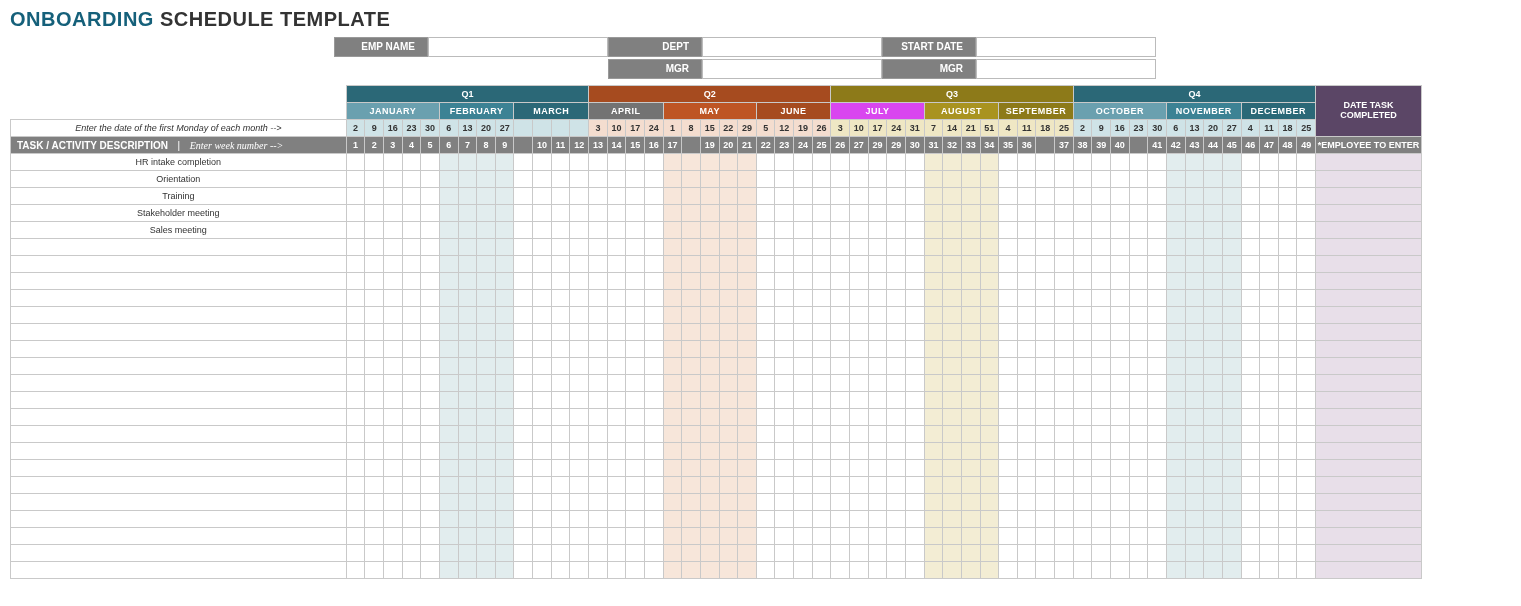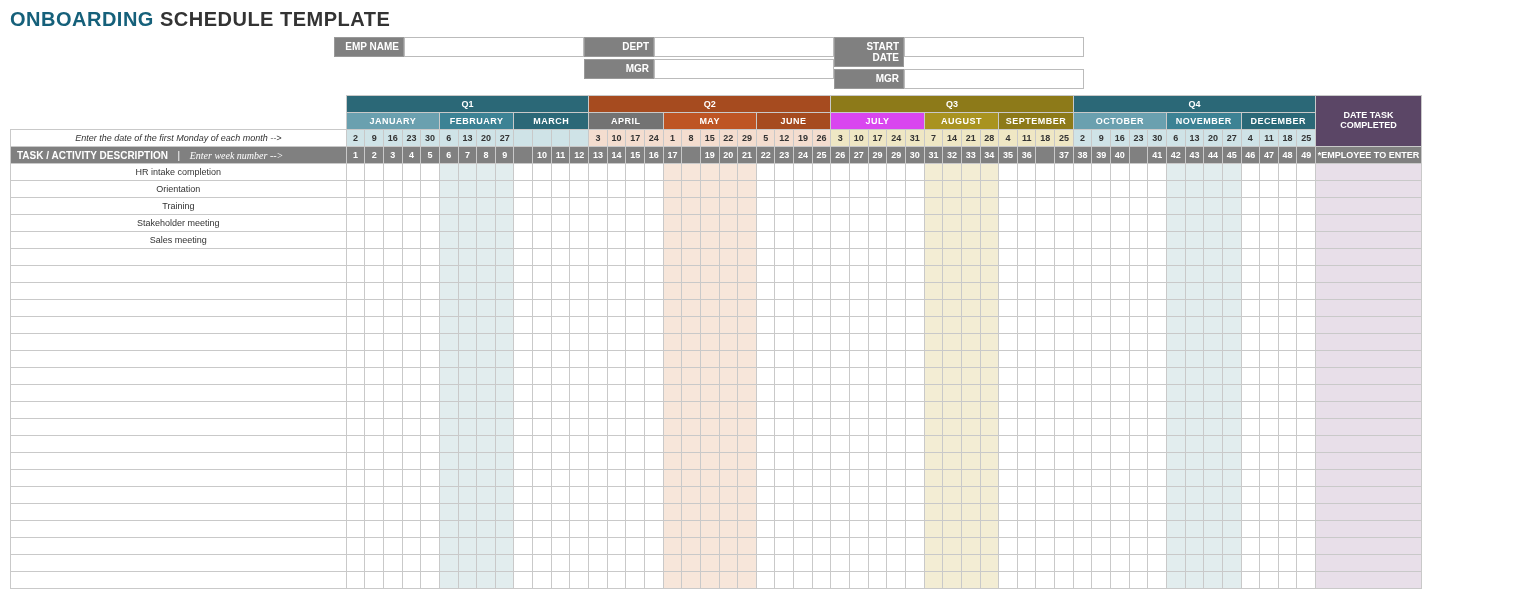--- a/index.html
+++ b/index.html
@@ -3,21 +3,21 @@
 <meta charset="utf-8">
 <style>
   * { box-sizing: border-box; }
   body { margin: 0; padding: 8px 10px; font-family: Arial, Helvetica, sans-serif; font-size: 10px; color: #333; background:#fff; }
   h1.title { margin: 0 0 6px 0; font-size: 20px; font-weight: 700; letter-spacing: .5px; }
   h1.title .onb { color:#15607a; }
   
   .info { display:flex; gap:0; margin: 4px 0 6px 324px; }
   .info-col { display:flex; flex-direction:column; gap:2px; }
   .info-row { display:flex; }
-  .lbl { background:#808080; color:#fff; font-weight:bold; text-align:right; padding:3px 4px; width:70px; border:1px solid #999; font-size:10px;}
+  .lbl { background:#808080; color:#fff; font-weight:bold; text-align:right; padding:3px 12px; width:94px; border:1px solid #999; font-size:10px;}
   .val { background:#fff; border:1px solid #bbb; width:180px; padding:3px 4px; height:20px;}
   
   table.grid { border-collapse: collapse; table-layout: fixed; width: 1412px; }
   table.grid td, table.grid th { border:1px solid #c9c9c9; padding:0; text-align:center; font-size:9px; height:17px; overflow:hidden; }
   .task-col { width:306px; }
   .wk { width:17px; }
   .dc { width:96px; }
   td.taskcell { text-align:left; padding:2px 4px; font-size:10px; }
   
   .q1 { background:#2b6877; color:#fff; font-weight:bold; }
@@ -208,21 +208,21 @@
         <th class="date d-q2">19</th>
         <th class="date d-q2">26</th>
         <th class="date d-q3">3</th>
         <th class="date d-q3">10</th>
         <th class="date d-q3">17</th>
         <th class="date d-q3">24</th>
         <th class="date d-q3">31</th>
         <th class="date d-q3">7</th>
         <th class="date d-q3">14</th>
         <th class="date d-q3">21</th>
-        <th class="date d-q3">28</th>
+        <th class="date d-q3">51</th>
         <th class="date d-q3">4</th>
         <th class="date d-q3">11</th>
         <th class="date d-q3">18</th>
         <th class="date d-q3">25</th>
         <th class="date d-q4">2</th>
         <th class="date d-q4">9</th>
         <th class="date d-q4">16</th>
         <th class="date d-q4">23</th>
         <th class="date d-q4">30</th>
         <th class="date d-q4">6</th>

